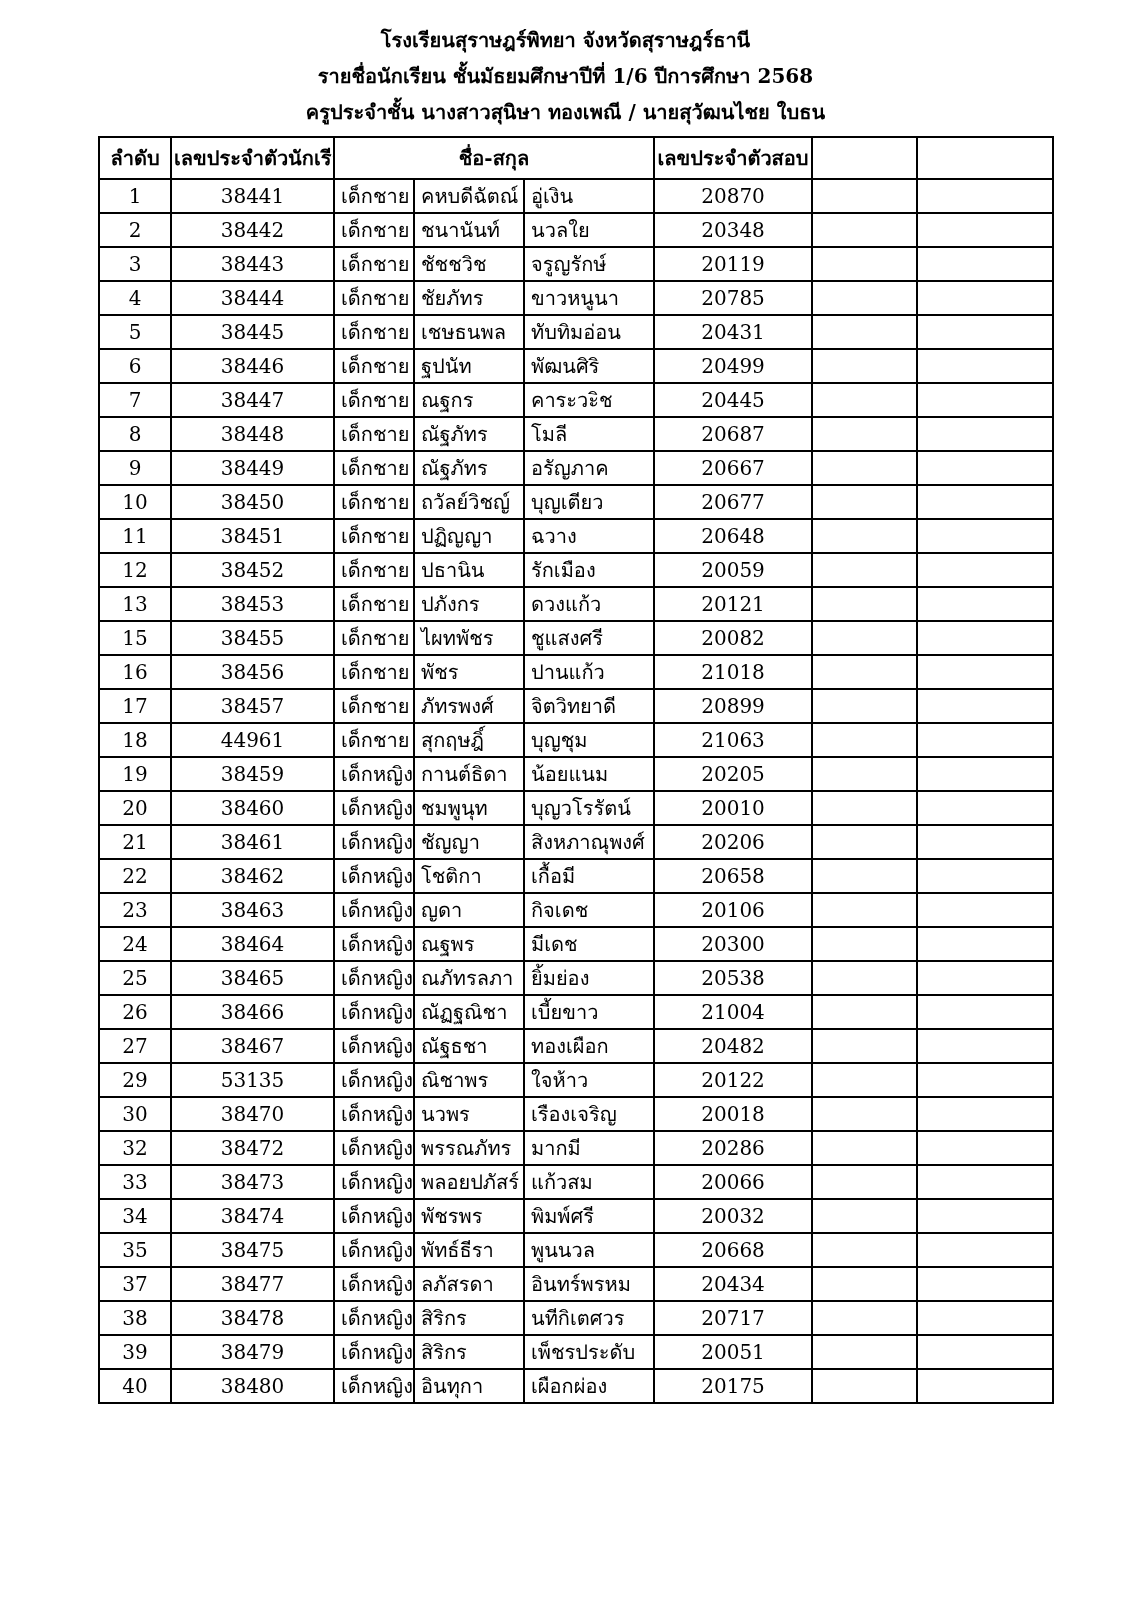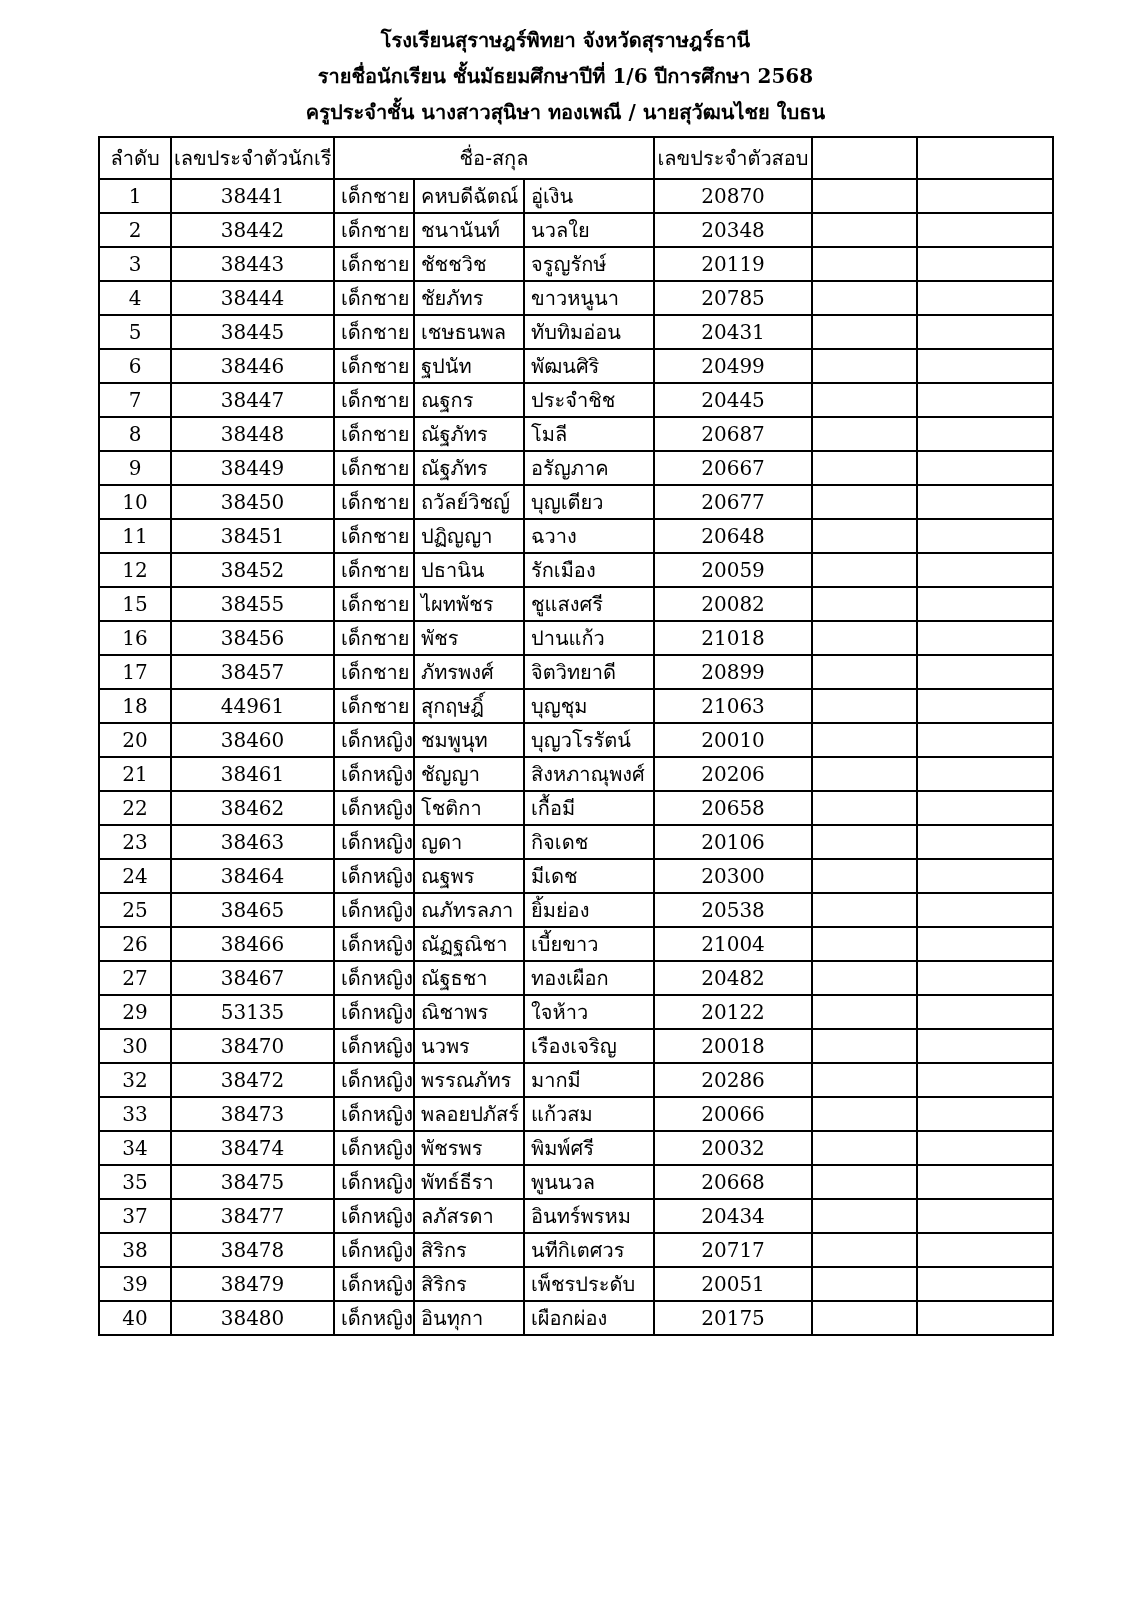--- a/index.html
+++ b/index.html
@@ -39,21 +39,21 @@
   table.roster td {
     border: 2px solid #000000;
     font-size: 20px;
     overflow: hidden;
     white-space: nowrap;
     padding: 0 2px;
     font-weight: normal;
   }
   table.roster thead th {
     height: 40px;
-    font-weight: normal;
+    font-weight: bold;
     text-align: center;
     vertical-align: middle;
   }
   table.roster tbody td {
     height: 30px;
     vertical-align: middle;
   }
   .c-center { text-align: center; }
   .c-left   { text-align: left; padding-left: 6px !important; }
 </style>
@@ -149,21 +149,21 @@
           <td class="c-left">พัฒนศิริ</td>
           <td class="c-center">20499</td>
           <td class="c-center"></td>
           <td class="c-center"></td>
         </tr>
         <tr>
           <td class="c-center">7</td>
           <td class="c-center">38447</td>
           <td class="c-left">เด็กชาย</td>
           <td class="c-left">ณฐกร</td>
-          <td class="c-left">ประจำชิช</td>
+          <td class="c-left">คาระวะิช</td>
           <td class="c-center">20445</td>
           <td class="c-center"></td>
           <td class="c-center"></td>
         </tr>
         <tr>
           <td class="c-center">8</td>
           <td class="c-center">38448</td>
           <td class="c-left">เด็กชาย</td>
           <td class="c-left">ณัฐภัทร</td>
           <td class="c-left">โมลี</td>
@@ -205,20 +205,30 @@
           <td class="c-center">12</td>
           <td class="c-center">38452</td>
           <td class="c-left">เด็กชาย</td>
           <td class="c-left">ปธานิน</td>
           <td class="c-left">รักเมือง</td>
           <td class="c-center">20059</td>
           <td class="c-center"></td>
           <td class="c-center"></td>
         </tr>
         <tr>
+          <td class="c-center">13</td>
+          <td class="c-center">38453</td>
+          <td class="c-left">เด็กชาย</td>
+          <td class="c-left">ปภังกร</td>
+          <td class="c-left">ดวงแก้ว</td>
+          <td class="c-center">20121</td>
+          <td class="c-center"></td>
+          <td class="c-center"></td>
+        </tr>
+        <tr>
           <td class="c-center">15</td>
           <td class="c-center">38455</td>
           <td class="c-left">เด็กชาย</td>
           <td class="c-left">ไผทพัชร</td>
           <td class="c-left">ชูแสงศรี</td>
           <td class="c-center">20082</td>
           <td class="c-center"></td>
           <td class="c-center"></td>
         </tr>
         <tr>
@@ -245,20 +255,30 @@
           <td class="c-center">18</td>
           <td class="c-center">44961</td>
           <td class="c-left">เด็กชาย</td>
           <td class="c-left">สุกฤษฎิ์</td>
           <td class="c-left">บุญชุม</td>
           <td class="c-center">21063</td>
           <td class="c-center"></td>
           <td class="c-center"></td>
         </tr>
         <tr>
+          <td class="c-center">19</td>
+          <td class="c-center">38459</td>
+          <td class="c-left">เด็กหญิง</td>
+          <td class="c-left">กานต์ธิดา</td>
+          <td class="c-left">น้อยแนม</td>
+          <td class="c-center">20205</td>
+          <td class="c-center"></td>
+          <td class="c-center"></td>
+        </tr>
+        <tr>
           <td class="c-center">20</td>
           <td class="c-center">38460</td>
           <td class="c-left">เด็กหญิง</td>
           <td class="c-left">ชมพูนุท</td>
           <td class="c-left">บุญวโรรัตน์</td>
           <td class="c-center">20010</td>
           <td class="c-center"></td>
           <td class="c-center"></td>
         </tr>
         <tr>

